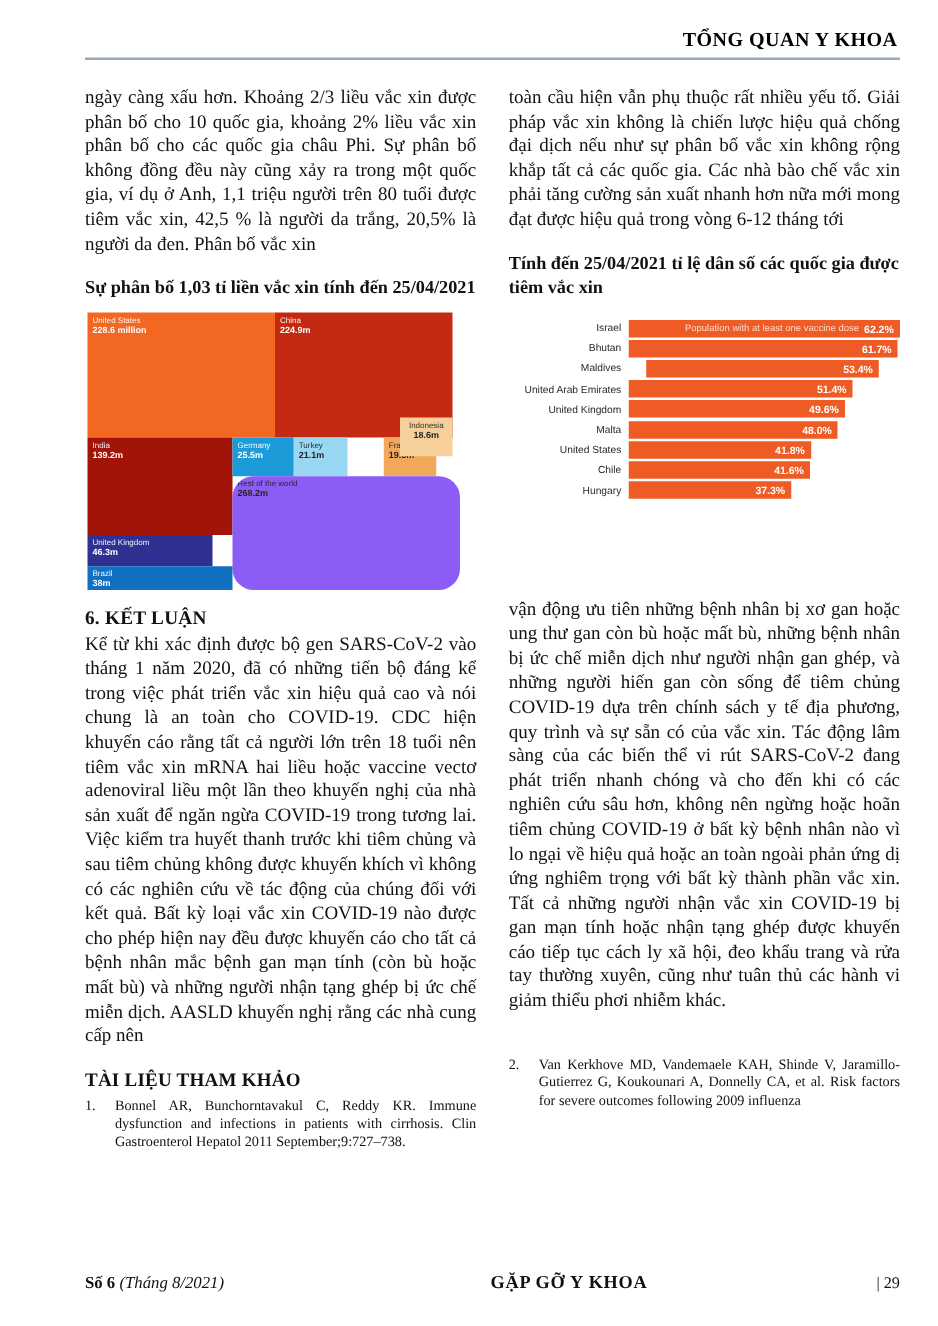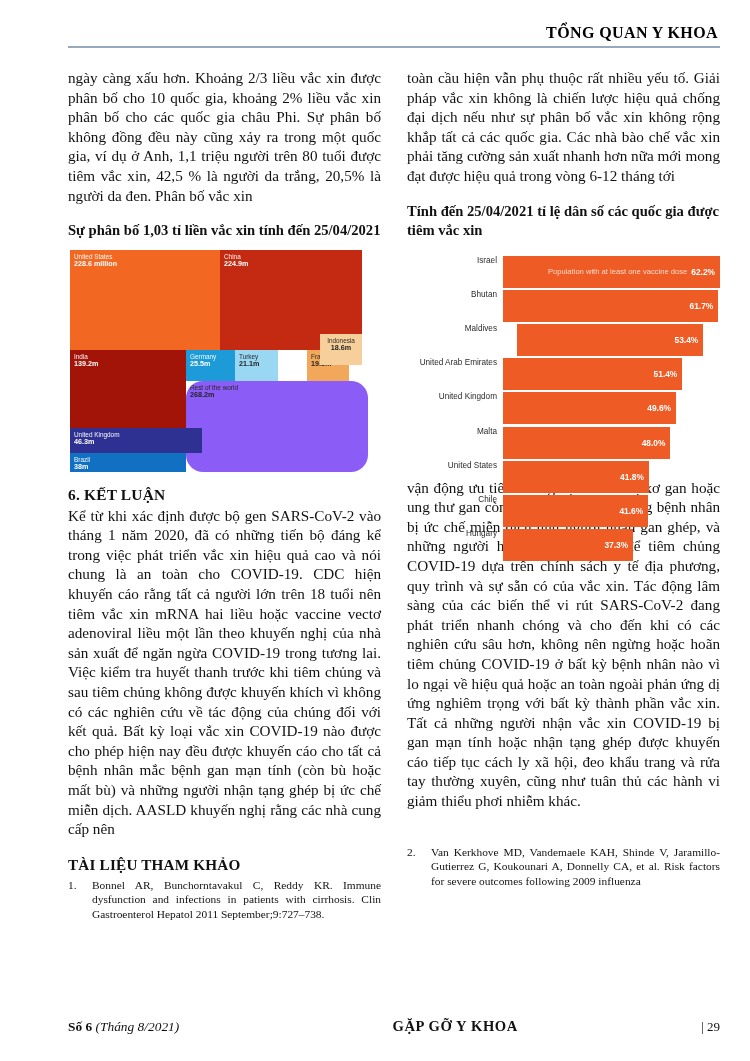--- a/index.html
+++ b/index.html
@@ -133,22 +133,22 @@
   
   .barchart {
     width: 313px;
     height: 228px;
     font-family: "Liberation Sans", sans-serif;
     position: relative;
     padding-top: 6px;
   }
   .bar-row {
     display: flex;
-    align-items: flex-start;
-    height: 32px;
+    align-items: center;
+    height: 14px;
     margin-bottom: 2.2px;
   }
   .bar-label {
     width: 96px;
     flex: 0 0 96px;
     text-align: right;
     padding-right: 6px;
     font-size: 8.2px;
     color: #2b2b2b;
     white-space: nowrap;
@@ -245,21 +245,21 @@
             <div class="tl-val">19.5m</div>
           </div>
           <div class="tile dark" style="left: 250px; top: 84px; width: 42px; height: 31px; background: rgb(247, 207, 155); text-align: center;">
             <div class="tl-name">Indonesia</div>
             <div class="tl-val">18.6m</div>
           </div>
           <div class="tile dark" style="left: 116px; top: 131px; width: 182px; height: 91px; background: #8b5cf6; border-radius: 17px;">
             <div class="tl-name">Rest of the world</div>
             <div class="tl-val">268.2m</div>
           </div>
-          <div class="tile lite" style="left: 0px; top: 178px; width: 132px; height: 25px; background: rgb(46, 49, 146);">
+          <div class="tile lite" style="left: 0px; top: 178px; width: 100px; height: 25px; background: rgb(46, 49, 146);">
             <div class="tl-name">United Kingdom</div>
             <div class="tl-val">46.3m</div>
           </div>
           <div class="tile lite" style="left: 0px; top: 203px; width: 116px; height: 19px; background: rgb(17, 112, 193);">
             <div class="tl-name">Brazil</div>
             <div class="tl-val">38m</div>
           </div>
         </div>
 
       <div class="section-head">6. KẾT LUẬN</div>

